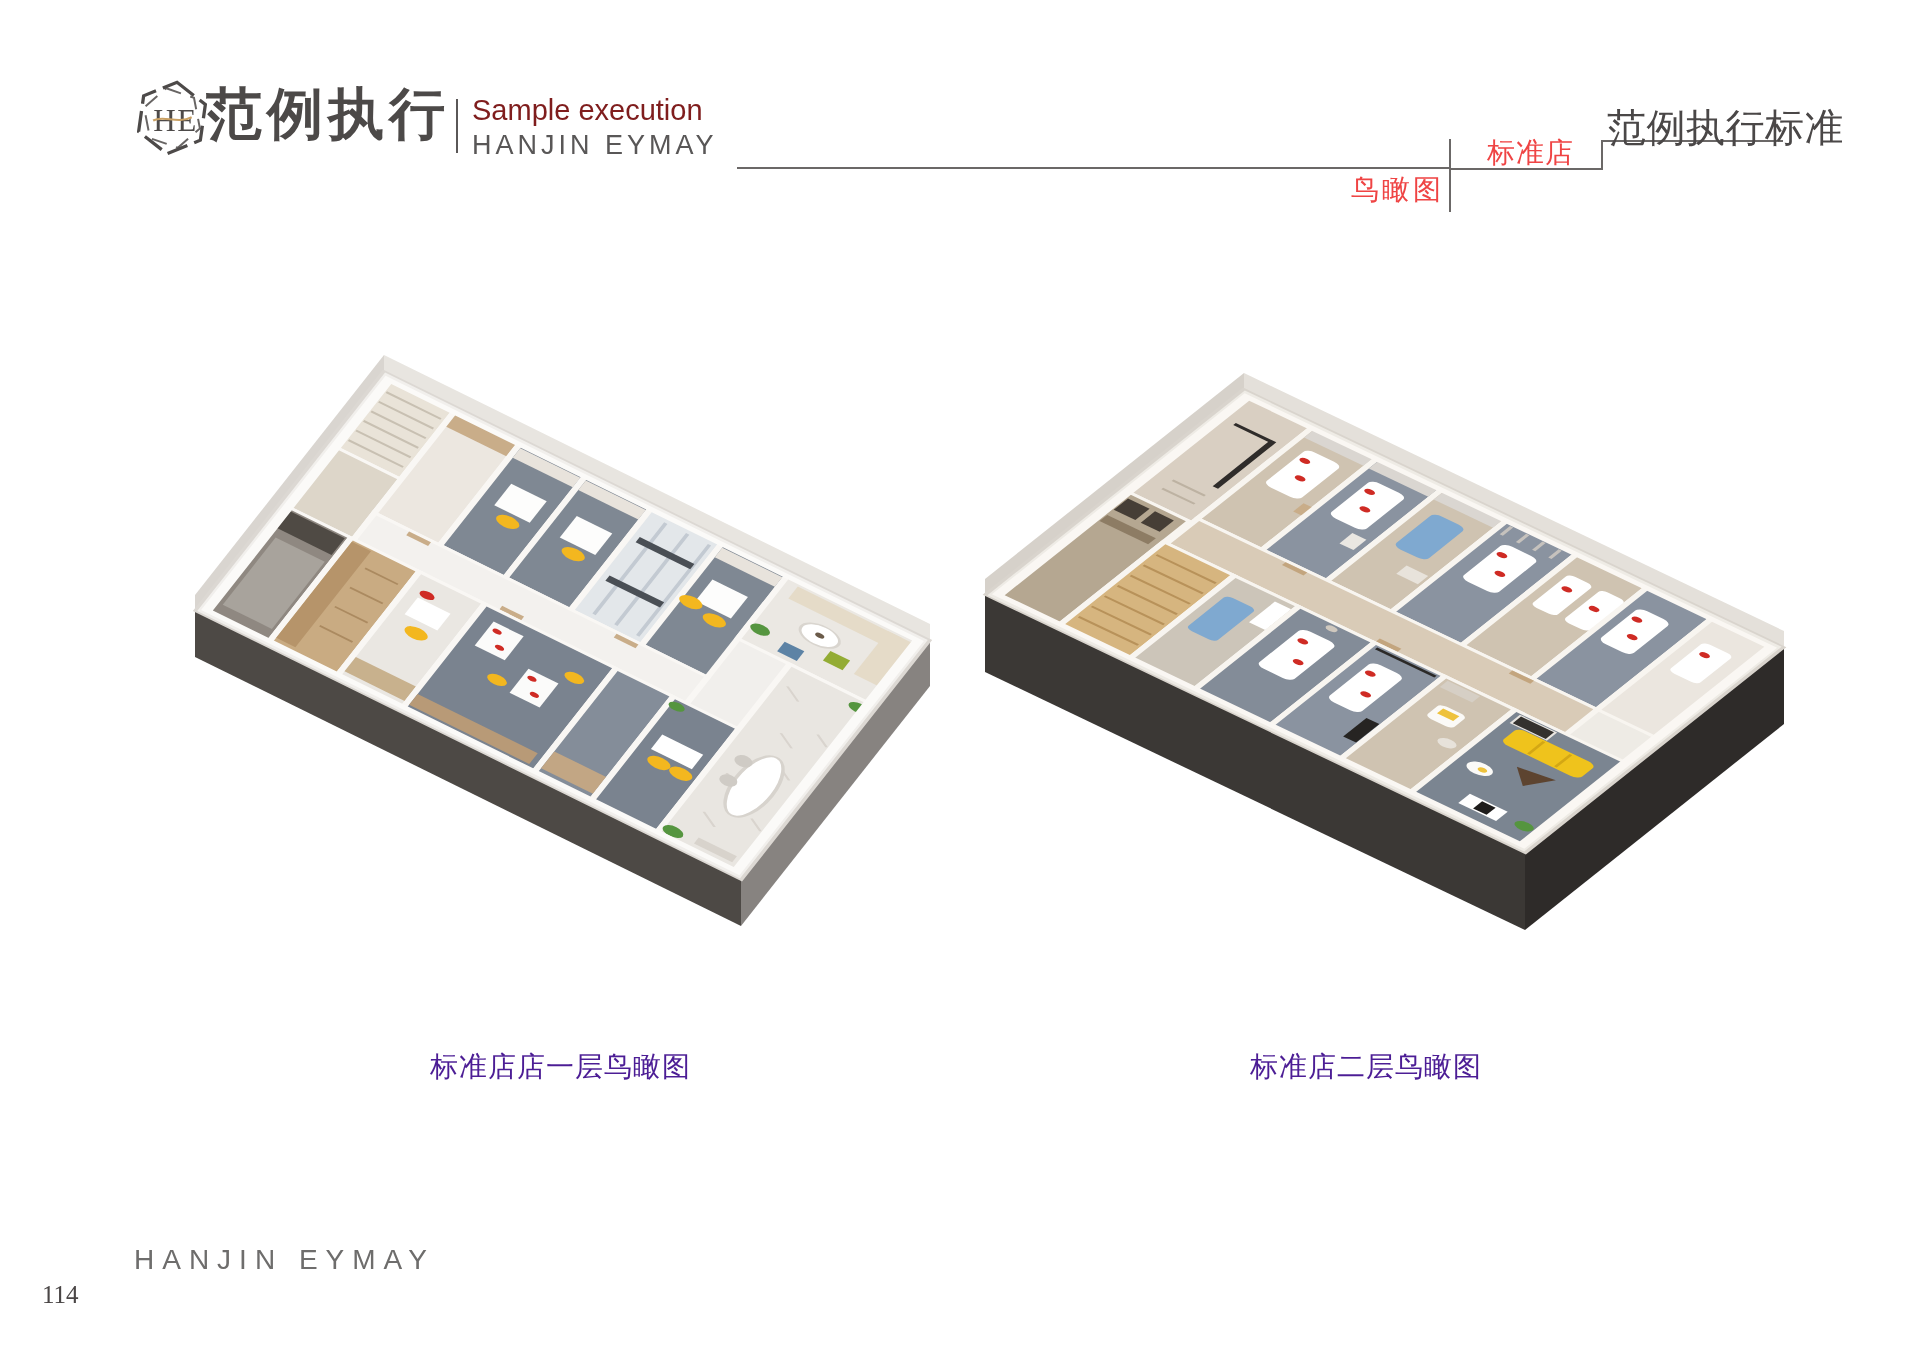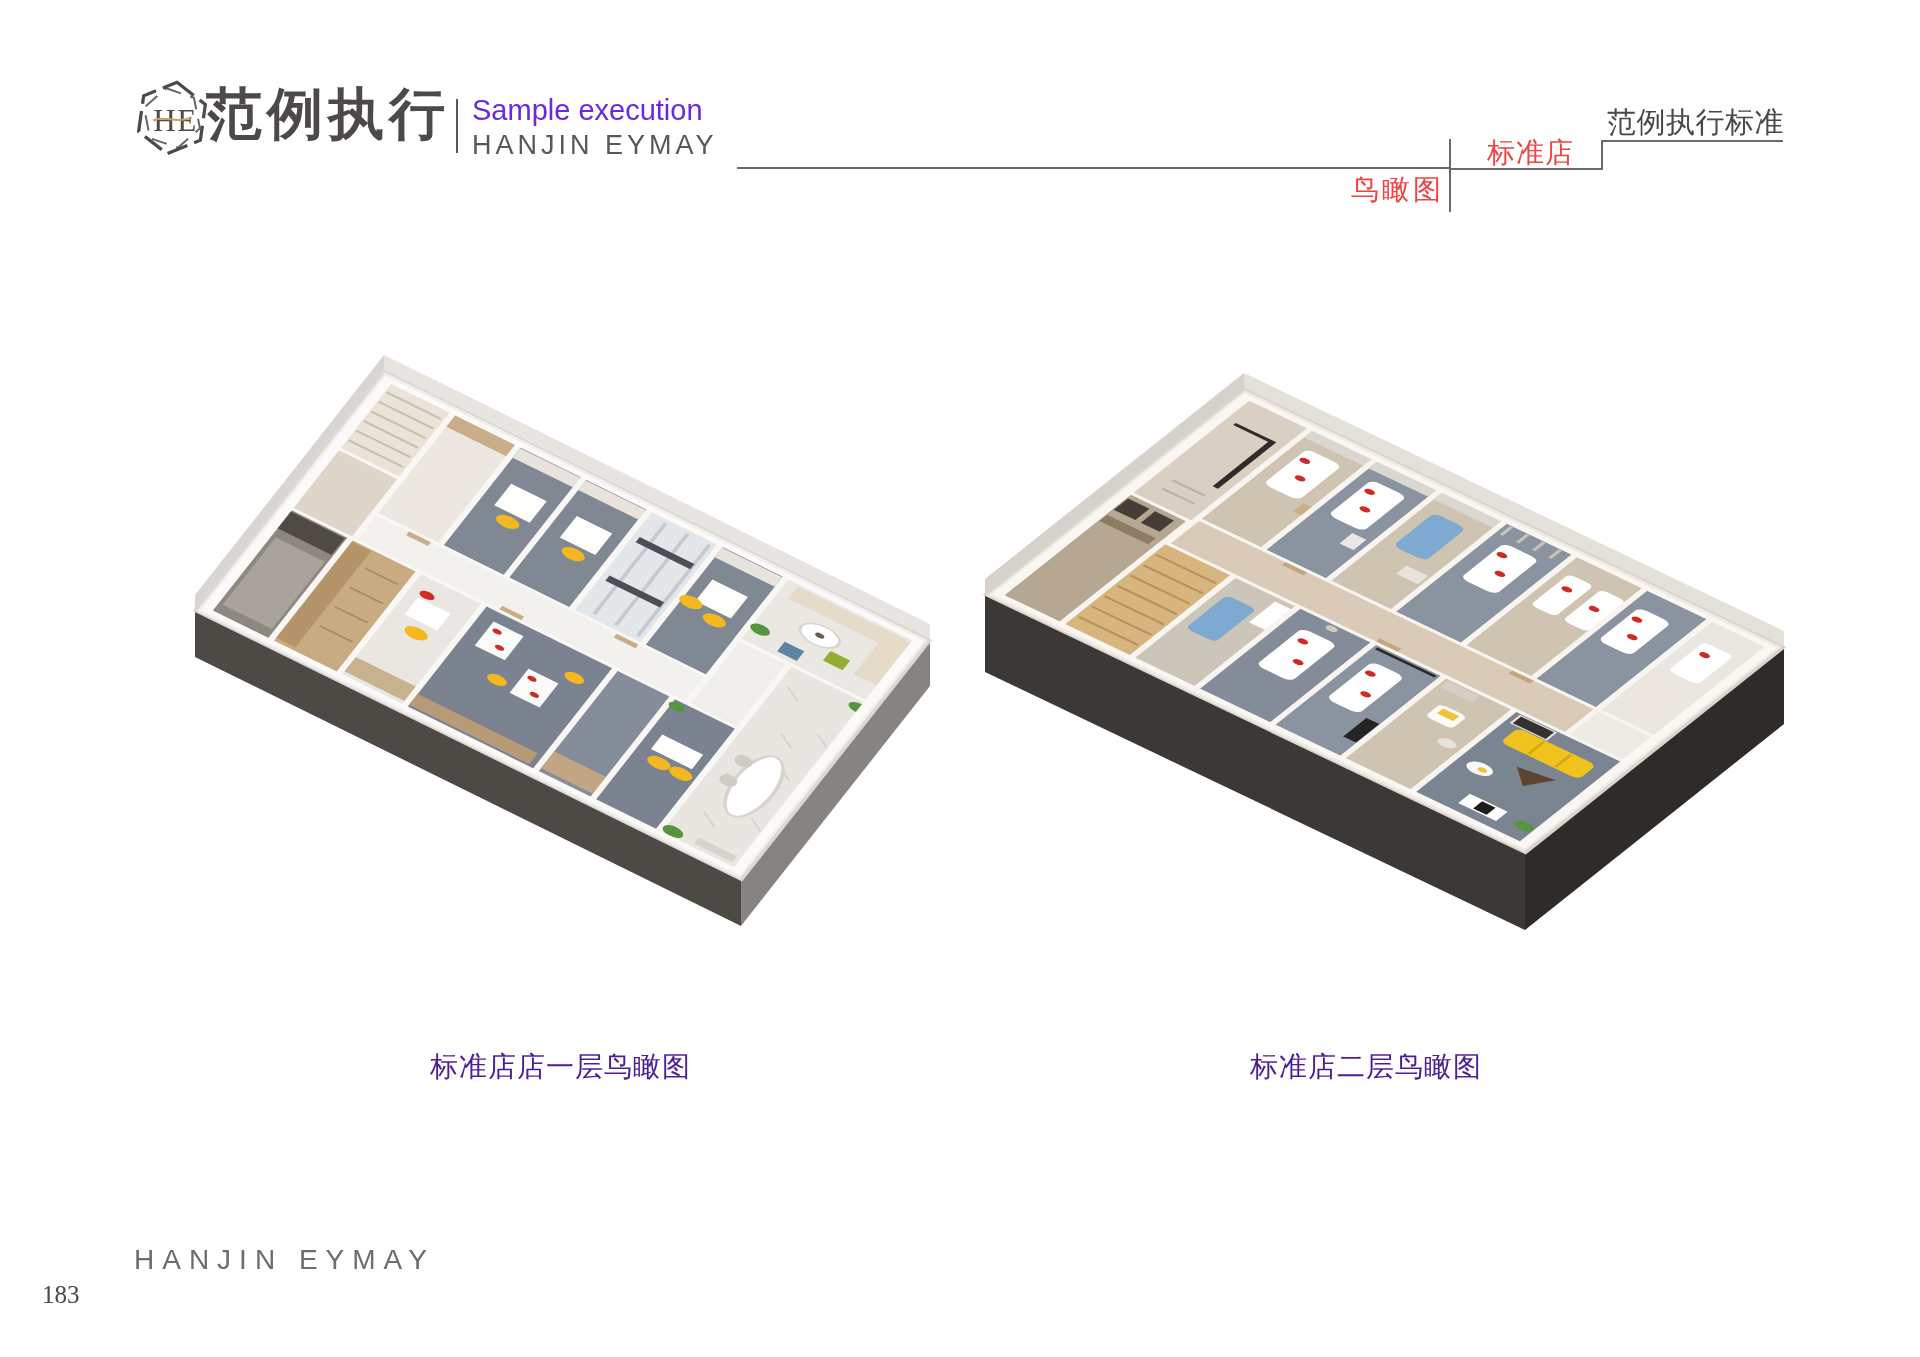--- a/index.html
+++ b/index.html
@@ -6,33 +6,33 @@
   html,body{margin:0;padding:0;background:#ffffff;}
   .page{position:relative;width:1920px;height:1357px;background:#ffffff;overflow:hidden;
         font-family:"Liberation Sans",sans-serif;padding-left:24px;}
   .abs{position:absolute;}
 
   
   .logo-box{left:131px;top:74px;width:82px;height:88px;}
   .title-cn{left:206px;top:86px;font-family:"Liberation Serif",serif;font-size:56px;
             letter-spacing:5px;color:#4c4948;font-weight:700;line-height:1;}
   .title-divider{left:456px;top:99px;width:2px;height:54px;background:#5a5757;}
-  .subtitle-en{left:472px;top:96px;font-size:29px;color:#6d28d9;line-height:1;}
+  .subtitle-en{left:472px;top:96px;font-size:29px;color:#7f1d1d;line-height:1;}
   .brand-top{left:472px;top:132px;font-size:27px;letter-spacing:4px;color:#595757;
              font-weight:500;line-height:1;}
   .rule-main{left:737px;top:167px;width:713px;height:2px;background:#6b6867;}
   .rule-vert{left:1449px;top:139px;width:2px;height:73px;background:#6b6867;}
   .rule-step-a{left:1450px;top:168px;width:153px;height:2px;background:#6b6867;}
   .rule-step-b{left:1601px;top:141px;width:2px;height:29px;background:#6b6867;}
   .rule-step-c{left:1601px;top:140px;width:182px;height:2px;background:#6b6867;}
   .birdseye-label{left:1320px;top:176px;width:124px;text-align:right;font-size:28px;
                   letter-spacing:3px;color:#ef4444;font-weight:500;line-height:1;}
   .store-type-label{left:1487px;top:139px;font-size:28px;letter-spacing:1px;
                     color:#ef4444;font-weight:500;line-height:1;}
-  .standard-label{left:1607px;top:108px;font-size:29px;letter-spacing:0.5px;
+  .standard-label{left:1607px;top:108px;font-size:39px;letter-spacing:0.5px;
                   color:#4a4747;font-weight:500;line-height:1;}
 
   
   .plans-svg{left:0;top:0;width:1920px;height:1357px;}
   .caption{font-family:"Liberation Serif",serif;font-size:28px;letter-spacing:1px;
            color:#4c1d95;line-height:1;}
   .caption-1{left:430px;top:1053px;}
   .caption-2{left:1250px;top:1053px;}
 
   
@@ -255,15 +255,15 @@
 
         <rect x="1.5" y="2" width="97" height="96" fill="none" stroke="#faf7f3" stroke-width="1.6"></rect>
       </g>
     </g>
   </svg>
 
   <div class="abs caption caption-1">标准店店一层鸟瞰图</div>
   <div class="abs caption caption-2">标准店二层鸟瞰图</div>
 
   <div class="abs brand-bottom">HANJIN EYMAY</div>
-  <div class="abs page-number">183</div>
+  <div class="abs page-number">114</div>
 
 </div>
 
 </body></html>

